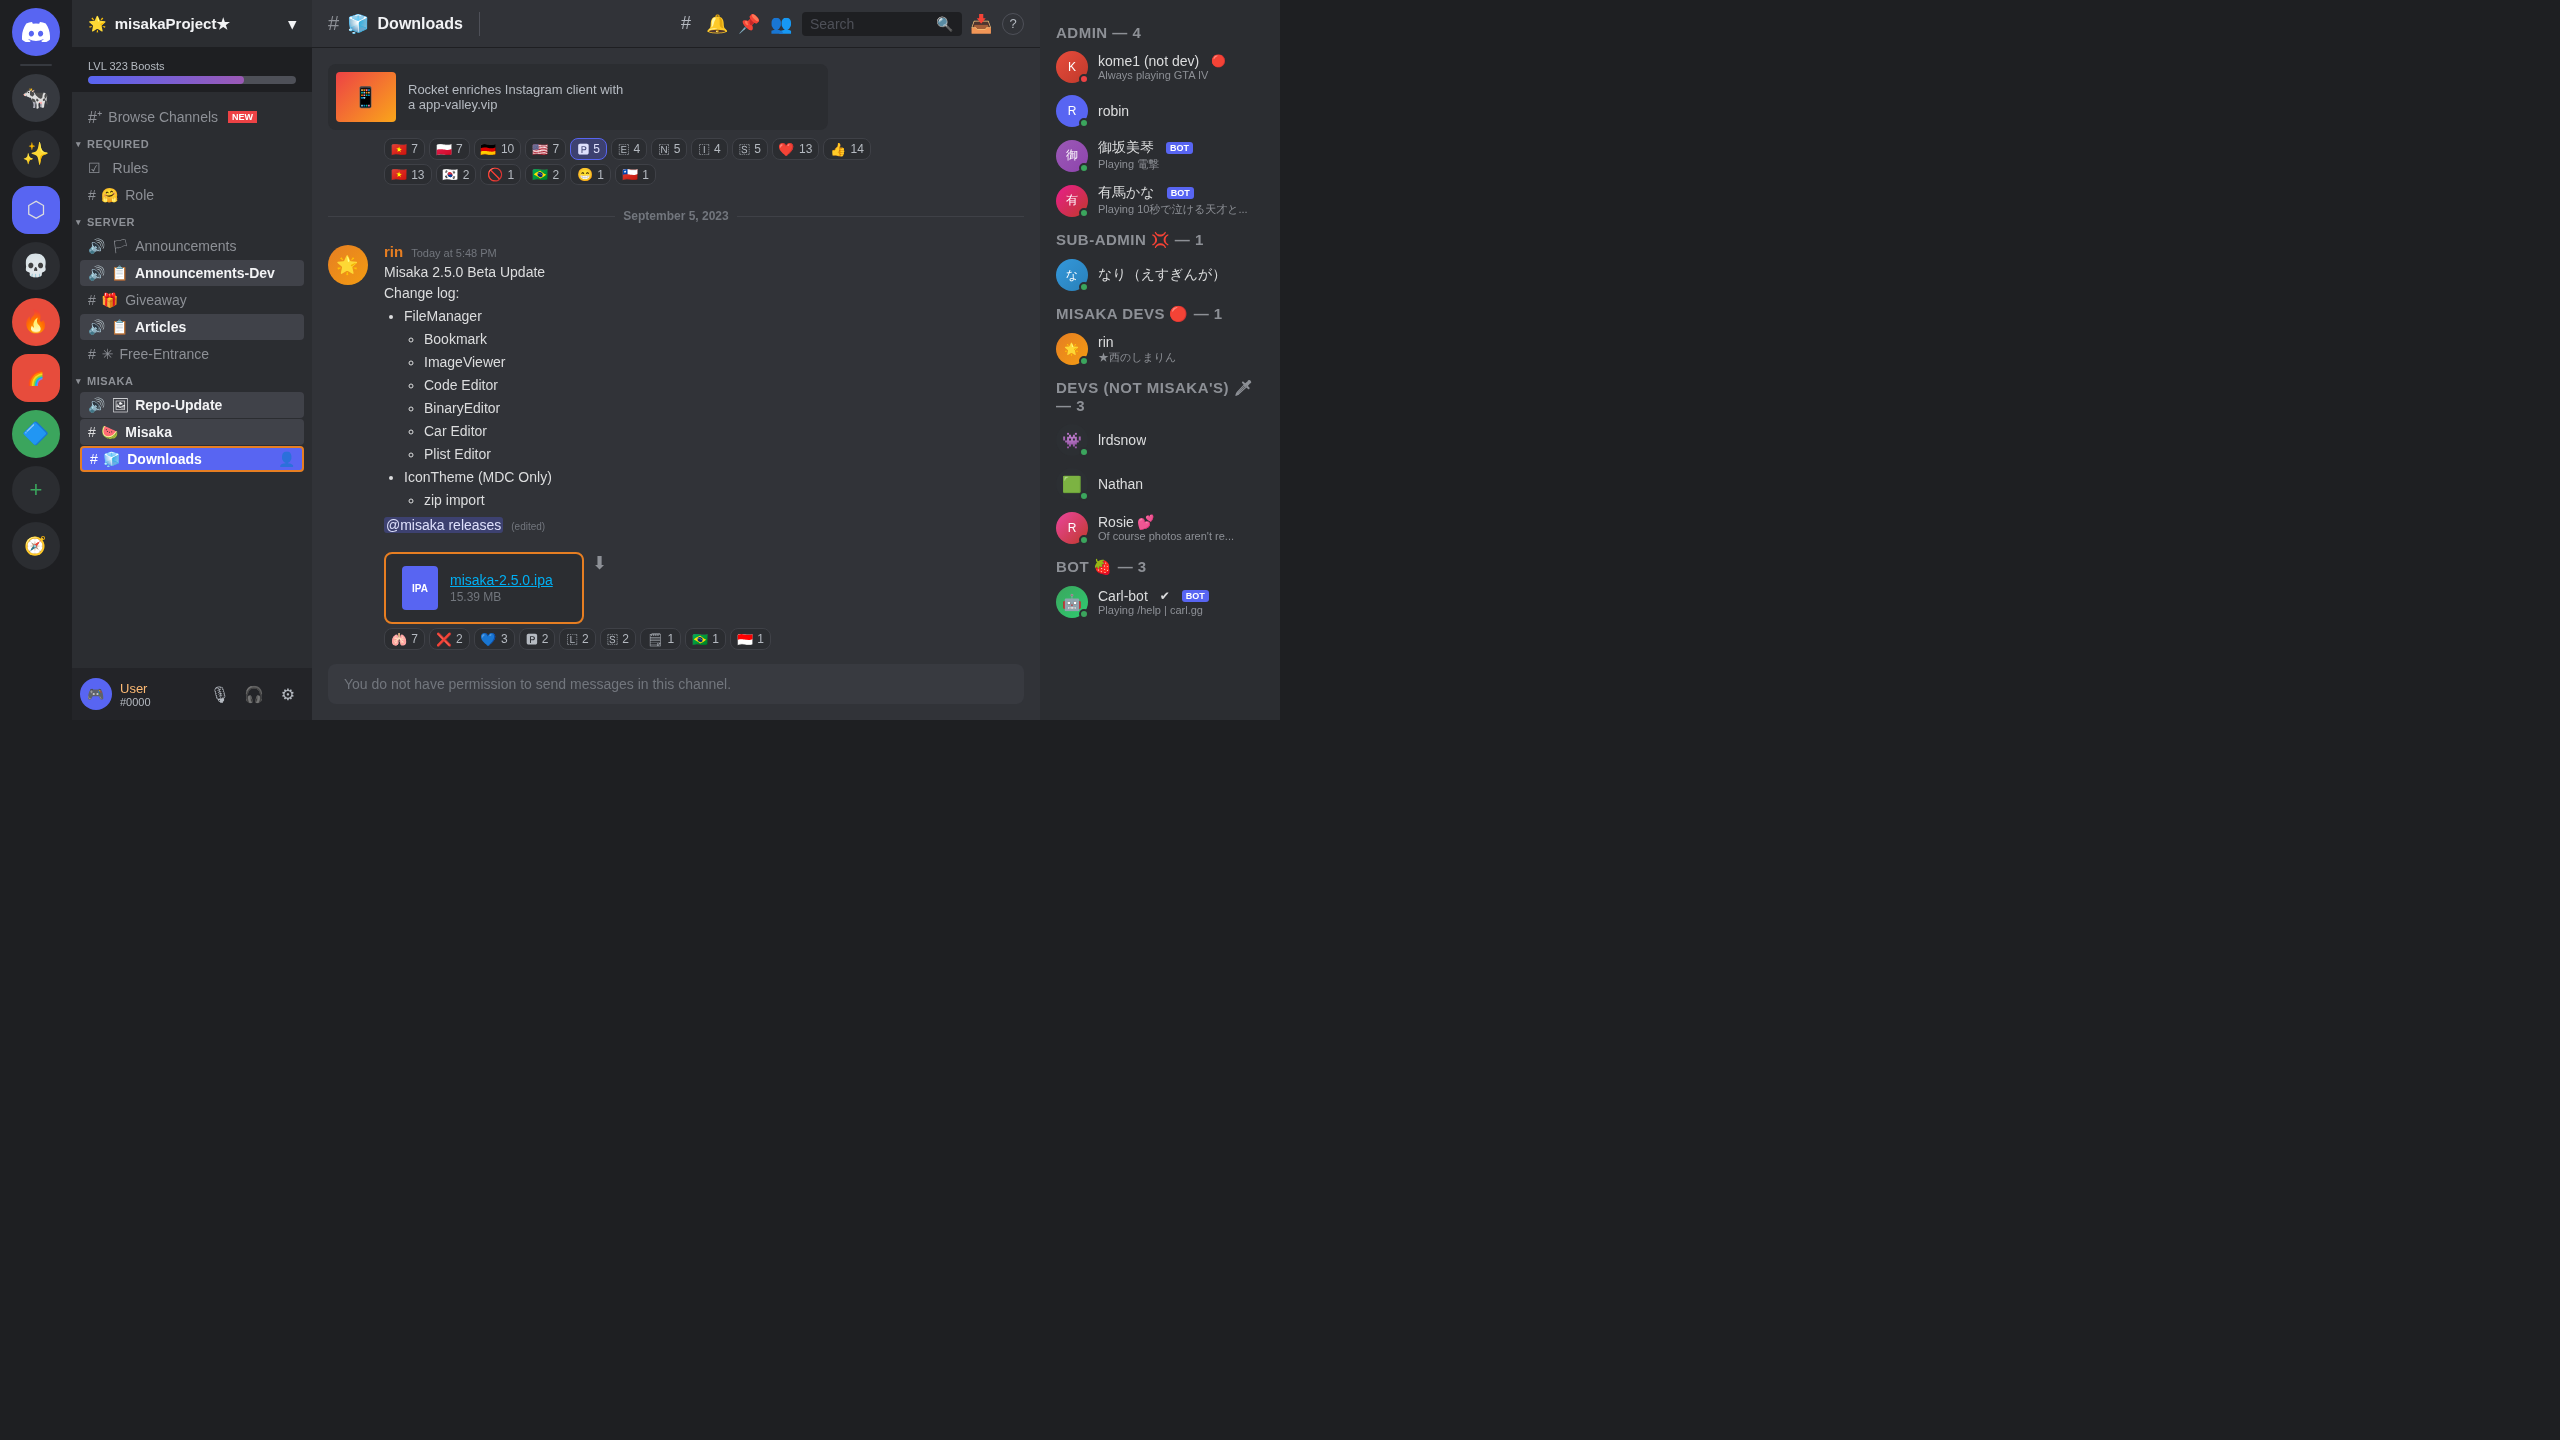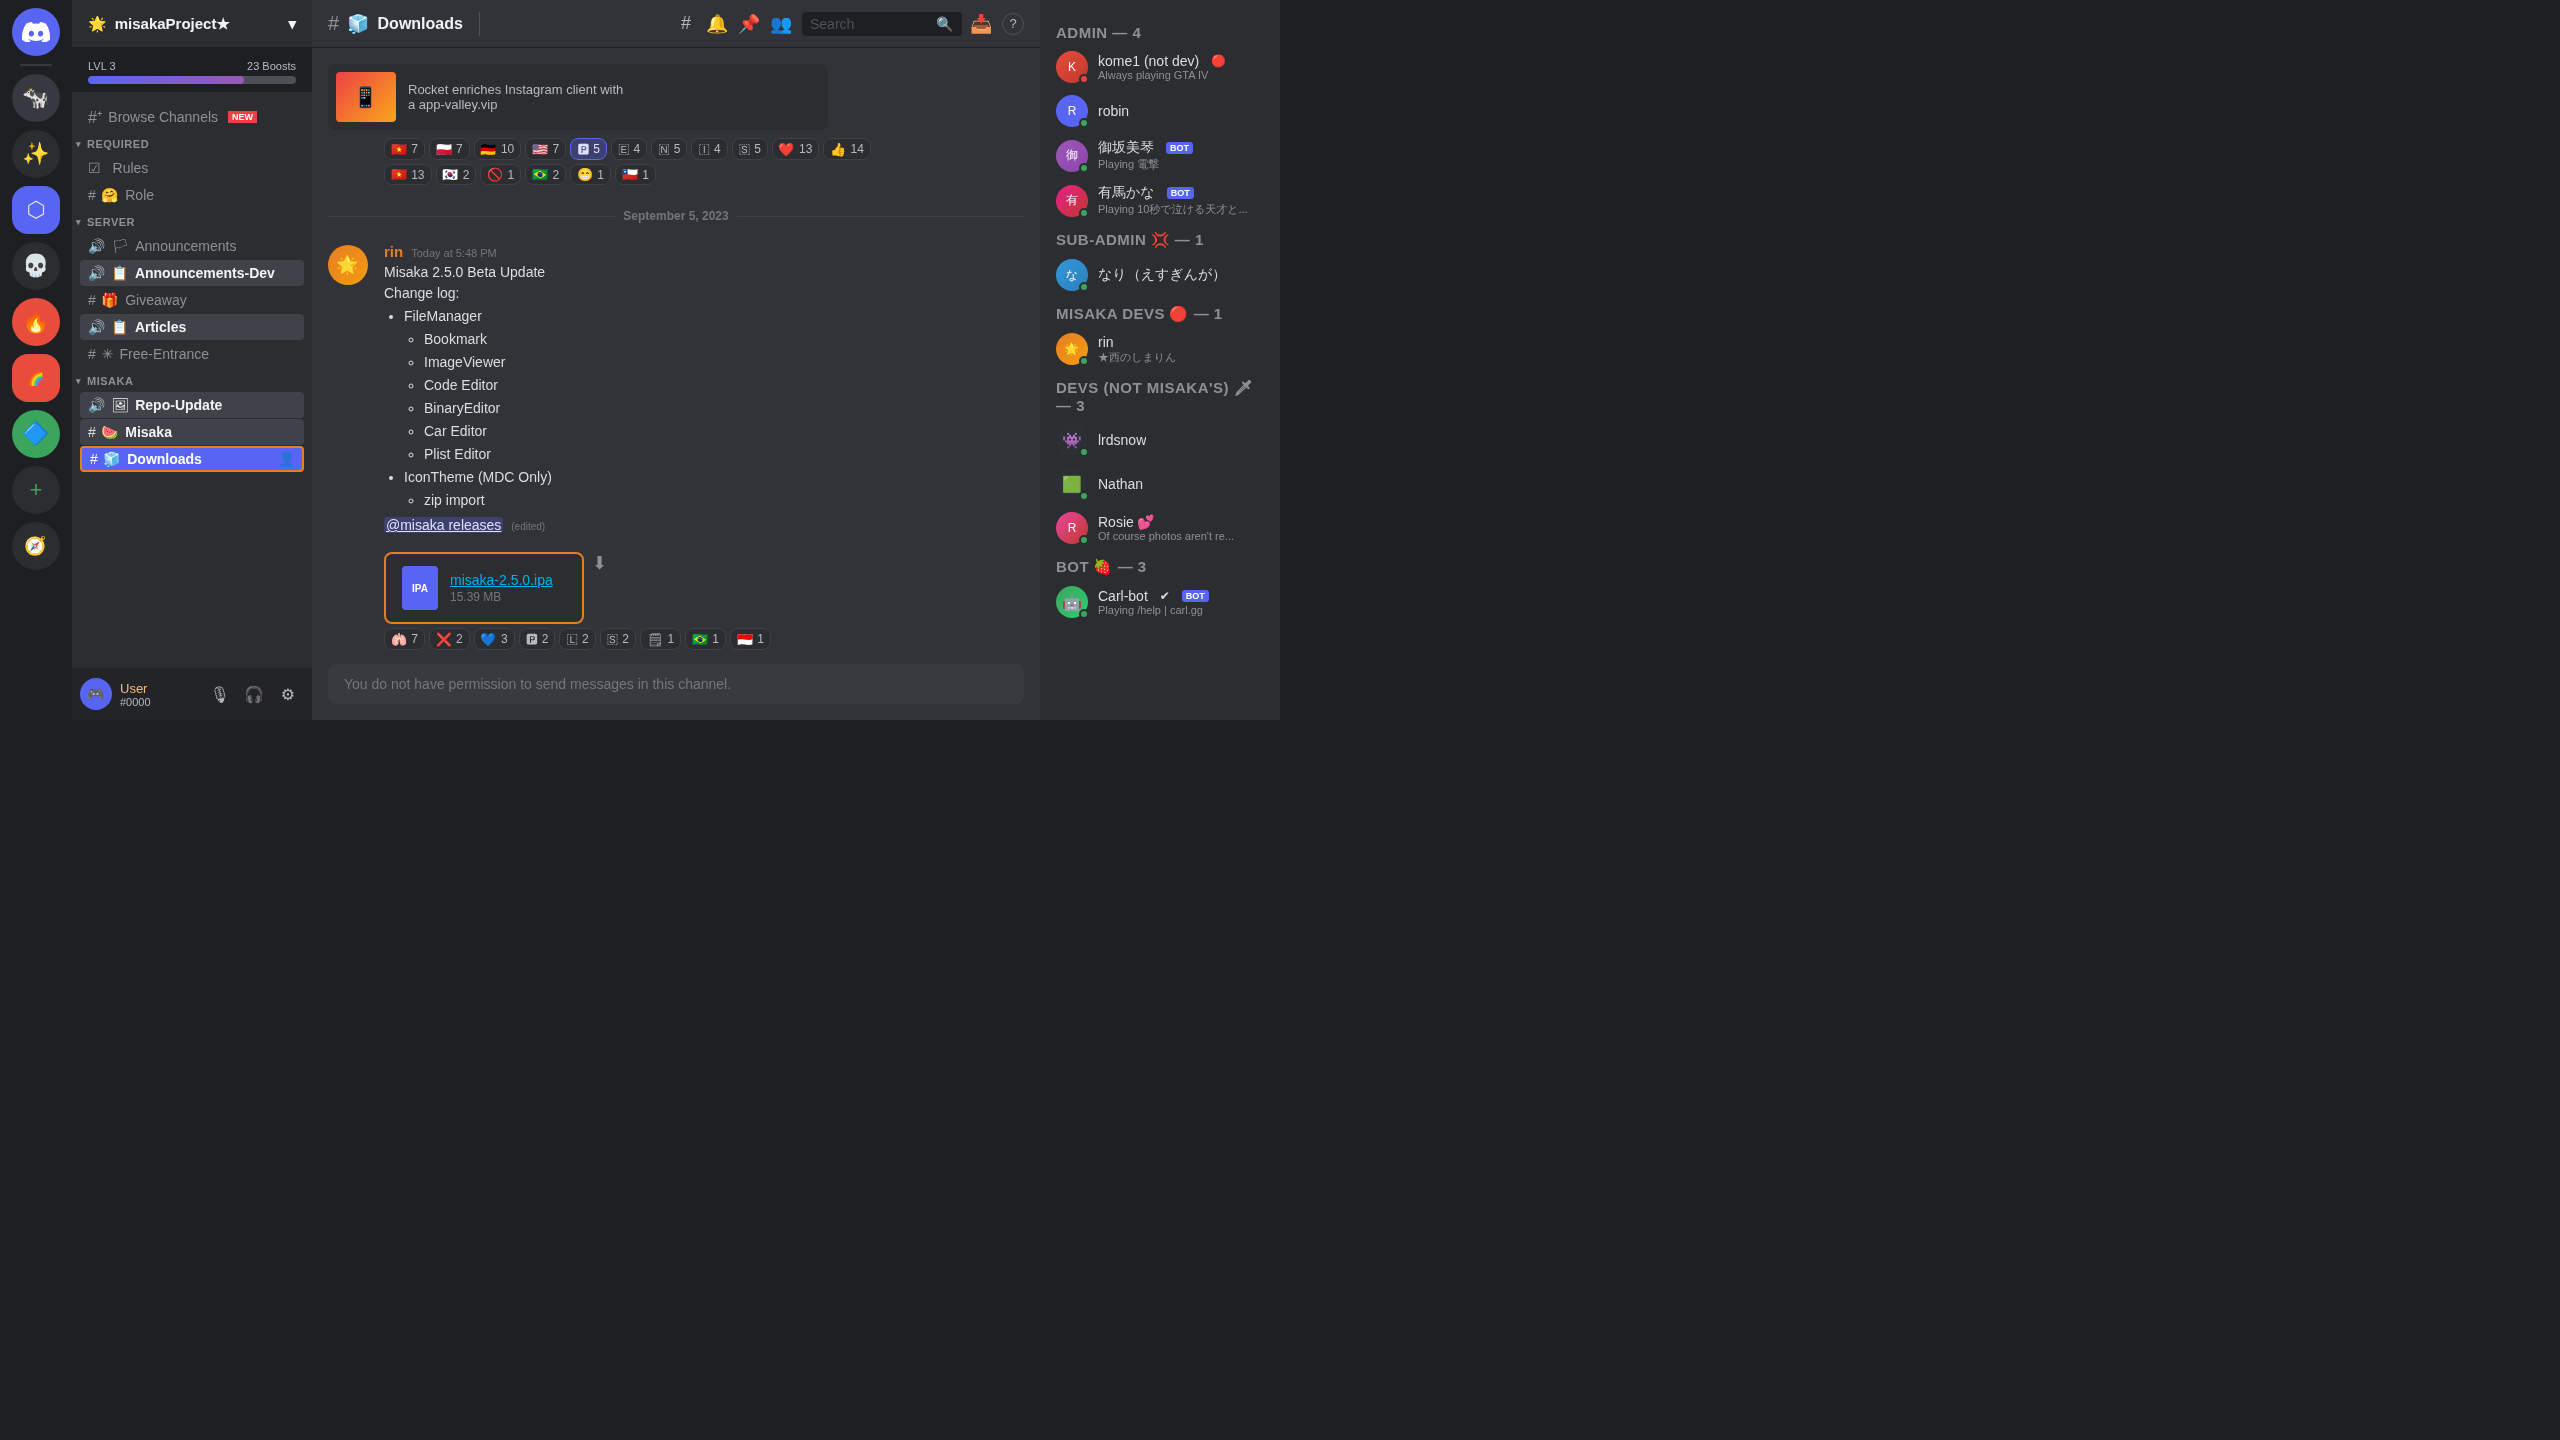--- a/index.html
+++ b/index.html
@@ -110,21 +110,21 @@
       gap: 8px;
     }
 
     
     .level-bar-container {
       padding: 12px 16px 8px;
       background: #1e1f22;
     }
     .level-info {
       display: flex;
-      justify-content: space-between;
+      justify-content: flex-start;
       font-size: 11px;
       color: #b5bac1;
       margin-bottom: 4px;
     }
     .level-info .boost-link { color: #b5bac1; cursor: pointer; }
     .level-bar-bg {
       height: 8px;
       background: #4e5058;
       border-radius: 4px;
       overflow: hidden;
@@ -355,21 +355,21 @@
     }
     .message-content { flex: 1; min-width: 0; }
     .message-header { display: flex; align-items: baseline; gap: 8px; margin-bottom: 2px; }
     .message-author { font-weight: 600; color: #f2f3f5; font-size: 15px; }
     .message-timestamp { font-size: 11px; color: #72767d; }
 
     .message-text { color: #dcddde; font-size: 14px; line-height: 1.5; }
     .message-text ul { margin-left: 20px; }
     .message-text ul li { margin: 2px 0; }
     .message-text ul ul { margin-left: 20px; list-style: circle; }
-    .mention { color: #dee0fc; background: rgba(88,101,242,0.3); padding: 0 2px; border-radius: 3px; text-decoration: underline; }
+    .mention { color: #dee0fc; background: rgba(88,101,242,0.3); padding: 0 2px; border-radius: 3px; }
     .edited-text { color: #72767d; font-size: 10px; margin-left: 4px; }
 
     
     .reactions {
       display: flex;
       flex-wrap: wrap;
       gap: 4px;
       margin-top: 4px;
     }
     .reaction {

